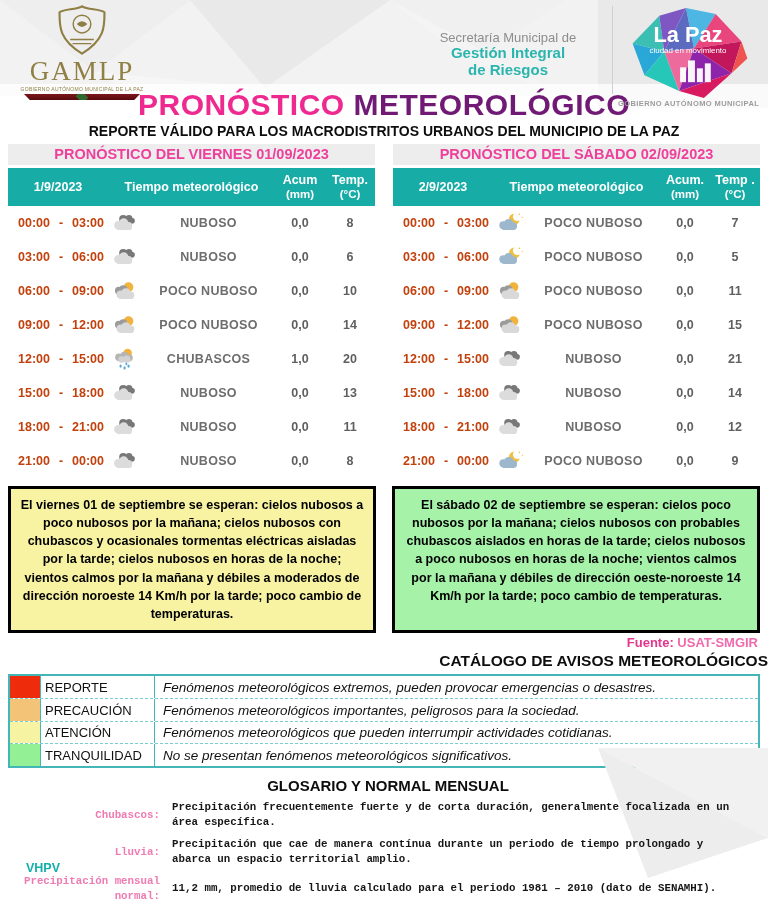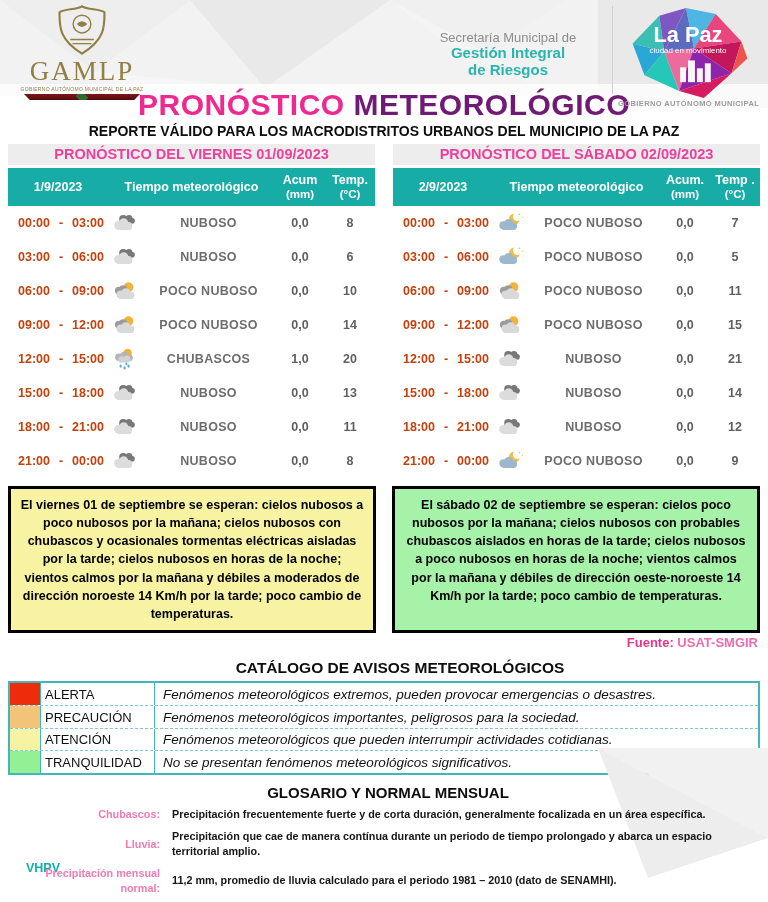--- a/index.html
+++ b/index.html
@@ -42,31 +42,31 @@
   .c-acum, .c-temp { text-align:center; font-weight:bold; font-size:12.5px; color:#5f5f5f; }
 
   
   .summaries { display:grid; grid-template-columns:1fr 1fr; gap:16px; padding:8px 8px 0; }
   .summary { border:3px solid #000; padding:7px 9px; font-weight:bold; font-size:12.5px; line-height:1.45; text-align:center; color:#000; }
   .fuente { text-align:right; padding-right:10px; font-size:13px; font-weight:bold; margin-top:2px; }
   .fuente .f-label { color:#e3368c; }
   .fuente .f-value { color:#f06aae; }
 
   
-  .catalog-title { text-align:center; font-weight:bold; font-size:15.5px; color:#0d0d0d; margin-top:9px;padding-left:32px; }
+  .catalog-title { text-align:right; font-weight:bold; font-size:15.5px; color:#0d0d0d; margin-top:2px;padding-left:32px; }
   .catalog { margin:4px 8px 0; border:2px solid #43b7b7; background:#fff; }
   .cat-row { display:grid; grid-template-columns:30px 114px 1fr; height:22.5px; border-top:1.5px dashed #79cfcf; }
   .cat-row:first-child { border-top:none; }
   .cat-label { border-left:1.5px solid #43b7b7; padding:0 4px; font-size:13px; color:#111; display:flex; align-items:center; }
   .cat-desc { border-left:1.5px solid #43b7b7; padding:0 8px; font-size:13.5px; font-style:italic; color:#111; display:flex; align-items:center; }
 
   
   .glossary-title { text-align:center; font-weight:bold; font-size:15px; color:#0d0d0d; margin-top:9px;margin-left:8px; }
   .glossary { padding:6px 30px 0 10px; position:relative; z-index:1; }
-  .g-row { display:grid; grid-template-columns:150px 1fr; gap:12px; margin-bottom:7px; align-items:center; }
+  .g-row { display:grid; grid-template-columns:150px 1fr; gap:12px; margin-bottom:7px; align-items:center;font-family:Liberation Mono, monospace; }
   .g-term { color:#f07ab2; font-weight:bold; font-size:10.8px; text-align:right; line-height:1.35; }
   .g-def { font-weight:bold; font-size:10.8px; color:#161616; line-height:1.4; }
 
   .initials { position:absolute; left:26px; top:861px; color:#12b0ab; font-weight:bold; font-size:12.5px; }
   .bg-facets-bottom { position:absolute; right:0; top:748px; width:210px; height:130px; z-index:0; }
 </style>
 </head>
 <body>
 
 <div class="page">
@@ -579,21 +579,21 @@
   </div>
   <div class="fuente">
     <span class="f-label">Fuente:</span>
     <span class="f-value">USAT-SMGIR</span>
   </div>
 
   <div class="catalog-title">CATÁLOGO DE AVISOS METEOROLÓGICOS</div>
   <div class="catalog">
       <div class="cat-row">
       <div class="swatch" style="background: rgb(238, 44, 12);"></div>
-      <div class="cat-label">ALERTA</div>
+      <div class="cat-label">REPORTE</div>
       <div class="cat-desc">Fenómenos meteorológicos extremos, pueden provocar emergencias o desastres.</div>
     </div>
       <div class="cat-row">
       <div class="swatch" style="background: rgb(243, 195, 119);"></div>
       <div class="cat-label">PRECAUCIÓN</div>
       <div class="cat-desc">Fenómenos meteorológicos importantes, peligrosos para la sociedad.</div>
     </div>
       <div class="cat-row">
       <div class="swatch" style="background: rgb(246, 243, 163);"></div>
       <div class="cat-label">ATENCIÓN</div>

